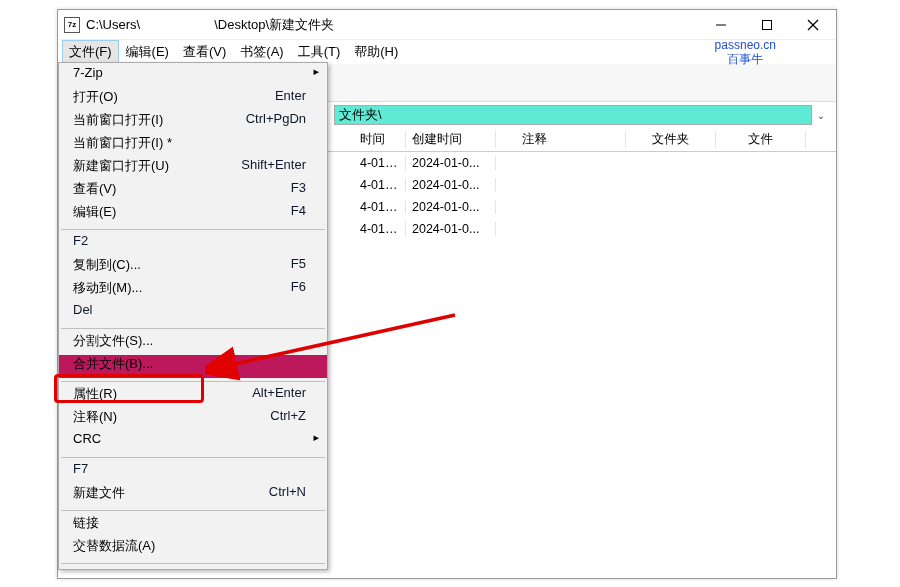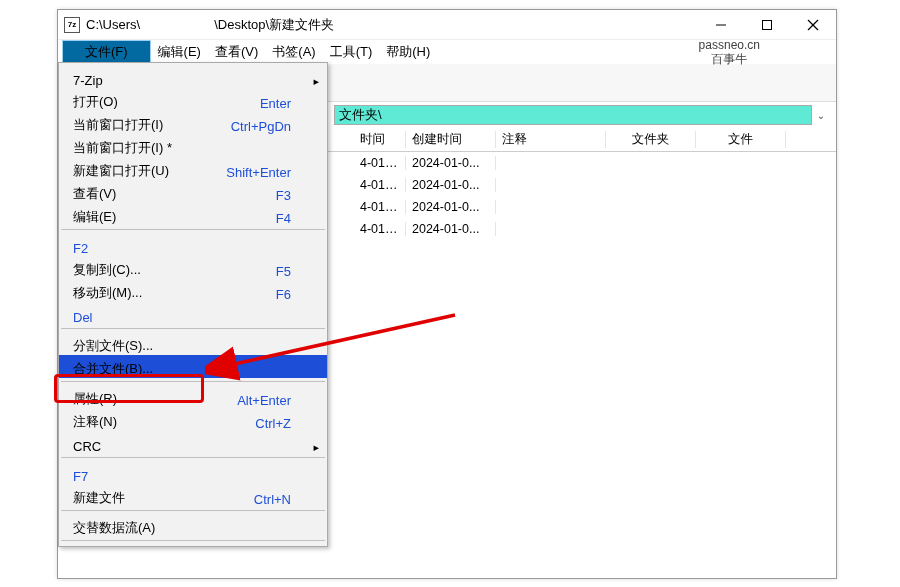--- a/index.html
+++ b/index.html
@@ -70,65 +70,65 @@
     display: flex;
     align-items: center;
     padding: 0 4px;
     position: relative;
   }
   .menu-item {
     padding: 3px 7px;
     cursor: default;
   }
   .menu-item.active {
-    background: #0369a1;
+    background: #e5e5e5;
     border: 1px solid #99cfef;
-    padding: 2px 22px;
+    padding: 2px 6px;
   }
   .watermark {
     position: absolute;
-    right: 76px;
+    right: 60px;
     top: -2px;
     text-align: center;
-    color: #404040;
+    color: #1d4ed8;
     font-size: 12px;
     line-height: 1.2;
   }
   
   .dropdown {
     position: absolute;
     left: 58px;
     top: 62px;
     width: 270px;
     background: #f2f2f2;
     border: 1px solid #aaa;
     box-shadow: 2px 2px 4px rgba(0,0,0,0.25);
     z-index: 50;
     padding: 2px 0;
   }
   .dd-item {
     display: flex;
-    align-items: flex-end;
+    align-items: flex-start;
     height: 23px;
-    padding: 0 36px 0 14px;
+    padding: 0 21px 0 14px;
     position: relative;
   }
   .dd-item .lbl { flex:1; }
-  .dd-item .shortcut { color:#1d4ed8; }
+  .dd-item .shortcut { color:#0f172a; }
   .dd-item .sub-arrow {
     position:absolute; right:8px;
     font-size: 11px;
   }
   .dd-sep {
     height: 1px;
     background: #c0c0c0;
     margin: 3px 2px;
   }
   .dd-item.highlight {
-    background: #1d4ed8;
+    background: #be185d;
   }
   .dd-highlight-box {
     position: absolute;
     border: 3px solid #e10000;
     border-radius: 4px;
     pointer-events: none;
     z-index: 60;
   }
   
   .arrow-anno {
@@ -171,21 +171,21 @@
     border-bottom: 1px solid #ccc;
     font-size: 12.5px;
   }
   .col {
     padding: 0 6px;
     border-right: 1px solid #e5e5e5;
     overflow:hidden; white-space:nowrap; text-overflow:ellipsis;
   }
   .col-mtime { width: 78px; padding-left: 32px; }
   .col-ctime { width: 90px; }
-  .col-comment { width: 110px; }
+  .col-comment { width: 110px; margin-left: 20px; }
   .col-folder { width: 90px; text-align:center;}
   .col-file { width: 90px; text-align:center;}
   .file-rows { }
   .file-row {
     height: 22px;
     display:flex;
     align-items:center;
     font-size: 12.5px;
   }
   .status-bar {
@@ -363,20 +363,23 @@
     <div class="dd-sep"></div>
     <div class="dd-item">
       <span class="shortcut">F7</span>
     </div>
     <div class="dd-item">
       <span class="lbl">新建文件</span>
       <span class="shortcut">Ctrl+N</span>
     </div>
     <div class="dd-sep"></div>
     <div class="dd-item">
+      <span class="lbl">链接</span>
+    </div>
+    <div class="dd-item">
       <span class="lbl">交替数据流(A)</span>
     </div>
     <div class="dd-sep"></div>
   </div>
 
 <div class="dd-highlight-box" id="redbox" style="left: 54px; top: 374px; width: 150px; height: 29px;"></div>
 
 <svg class="arrow-anno" id="arrow" width="260" height="120" style="left:205px; top:295px;">
   <defs>
     <marker id="ah" markerWidth="12" markerHeight="12" refX="2" refY="5" orient="auto">

